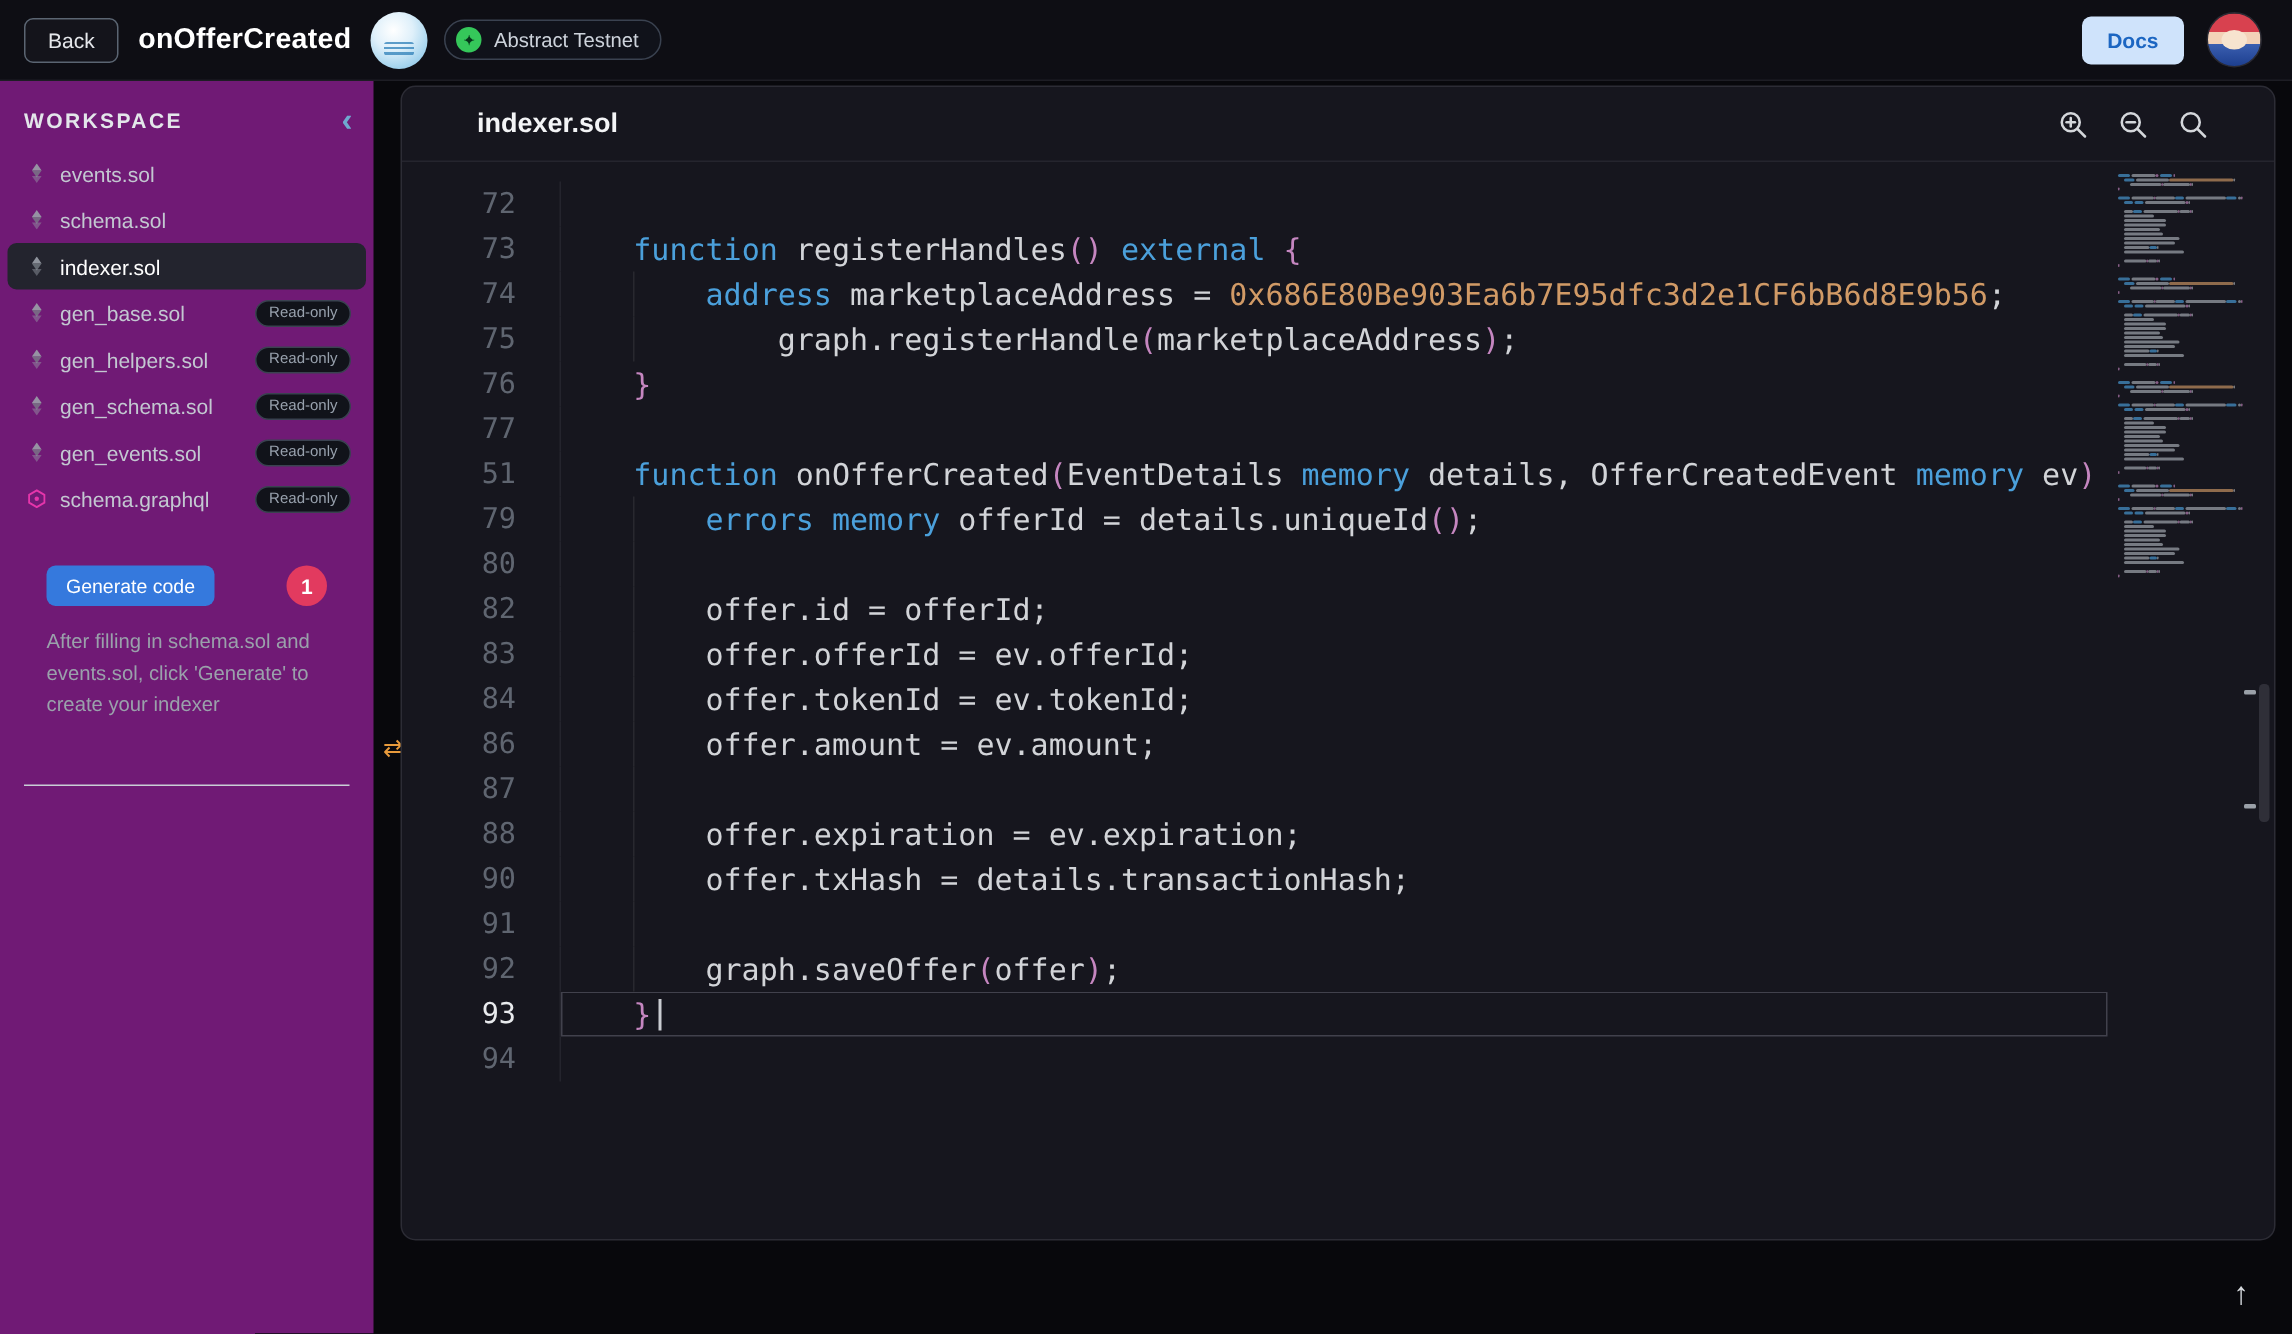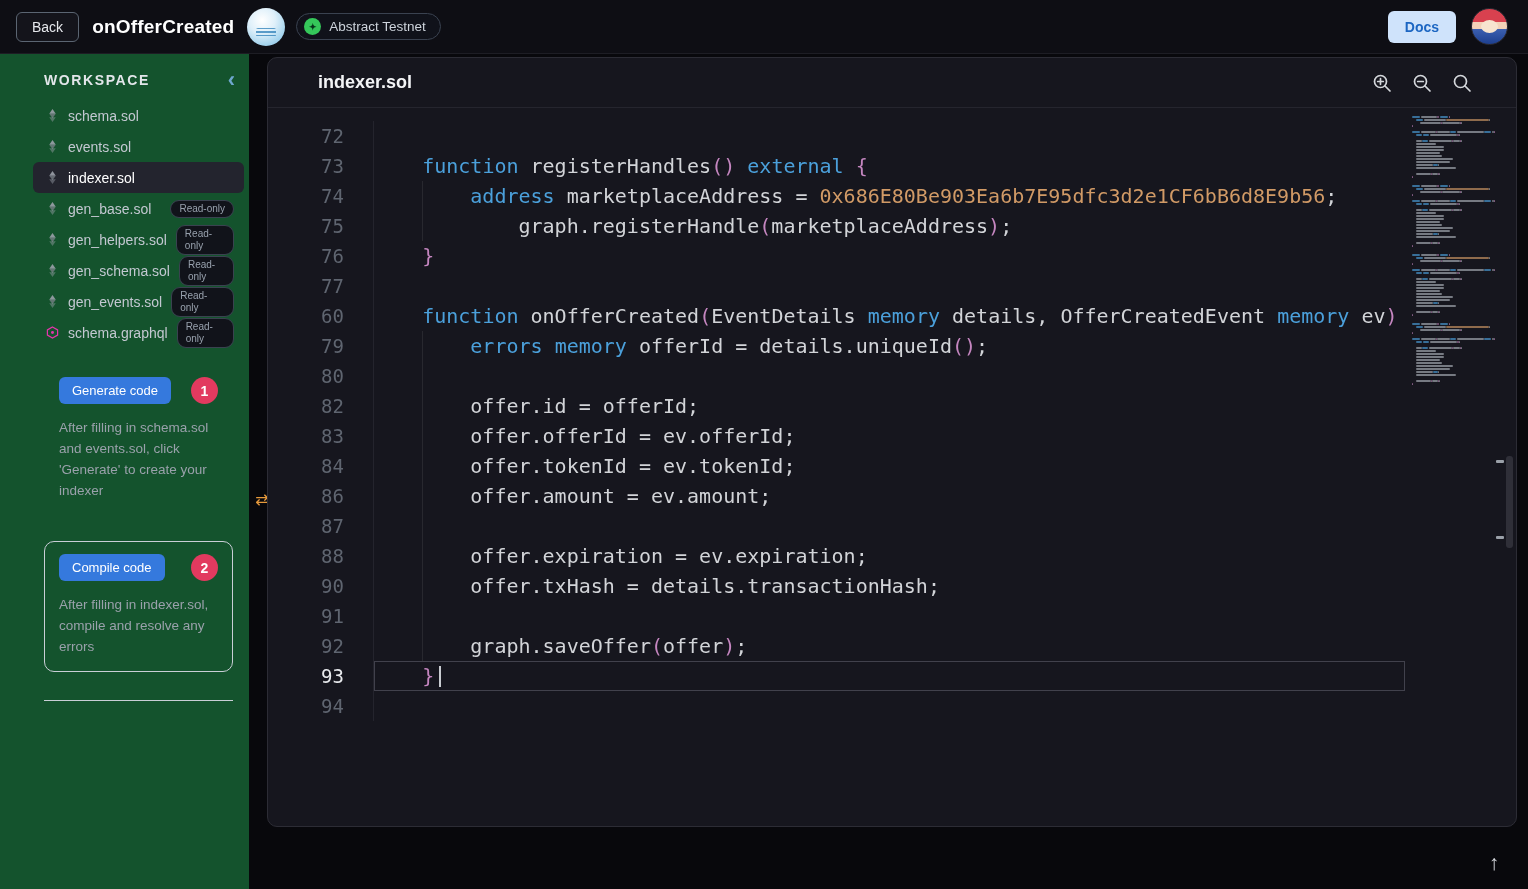--- a/index.html
+++ b/index.html
@@ -25,22 +25,22 @@
   .spacer{flex:1;}
   .btn-docs{background:#cfe3fb;color:#1c66c2;border:none;border-radius:6px;padding:8px 17px;
             font-size:14px;font-weight:bold;font-family:inherit;cursor:pointer;}
   .avatar{width:37px;height:37px;border-radius:50%;margin-left:15px;flex:none;overflow:hidden;position:relative;
           background:linear-gradient(180deg,#d8414f 0%,#d8414f 36%,#f3d2b8 36%,#f3d2b8 58%,#3b5fb0 58%,#1d3f8f 100%);
           border:1px solid #2a2a33;box-sizing:border-box;cursor:pointer;}
   .avatar::after{content:"";position:absolute;left:9px;top:11px;width:17px;height:13px;
           background:#f7e4cf;border-radius:50%;}
 
   
-  .sidebar{position:absolute;left:0;top:54px;width:249px;bottom:0;background:#14532d;
-           overflow:hidden;box-sizing:border-box;padding-left:28px;}
+  .sidebar{position:absolute;left:0;top:54px;width:249px;bottom:0;background:#701a75;
+           overflow:hidden;box-sizing:border-box;}
   .ws-header{display:flex;align-items:center;justify-content:space-between;padding:18px 14px 12px 16px;}
   .ws-title{font-size:14px;font-weight:bold;letter-spacing:1.6px;color:#e3e6ea;}
   .ws-collapse{color:#6fa8cf;font-size:22px;line-height:14px;cursor:pointer;font-weight:bold;}
   .file-item{display:flex;align-items:center;gap:9px;height:31px;padding:0 10px 0 12px;
              font-size:14px;color:#c3c8d1;margin:0 5px;border-radius:6px;box-sizing:border-box;cursor:pointer;}
   .file-item.selected{background:#23242e;color:#ffffff;}
   .file-icon{width:14px;height:14px;flex:none;display:flex;align-items:center;justify-content:center;}
   .badge-ro{margin-left:auto;font-size:10px;color:#98a1ad;border:1px solid #3a4250;background:#11131a;
             border-radius:9px;padding:2px 8px;line-height:12px;}
   .step-card{margin:0 16px 25px;padding:12px 14px 14px;border-radius:10px;border:1px solid transparent;}
@@ -115,31 +115,31 @@
   </div>
   <nav>
       <div class="file-item">
         <span class="file-icon">
           <svg width="13" height="13" viewBox="0 0 14 14">
             <path fill="#9aa0a8" opacity=".9" d="M7 0L3.5 5h7L7 0z"></path>
             <path fill="#7b818a" opacity=".75" d="M3.5 5L7 10l3.5-5h-7z"></path>
             <path fill="#9aa0a8" opacity=".45" d="M7 14l3.5-5h-7L7 14z"></path>
           </svg>
         </span>
+        <span class="file-label">events.sol</span>
+      </div>
+      <div class="file-item">
+        <span class="file-icon">
+          <svg width="13" height="13" viewBox="0 0 14 14">
+            <path fill="#9aa0a8" opacity=".9" d="M7 0L3.5 5h7L7 0z"></path>
+            <path fill="#7b818a" opacity=".75" d="M3.5 5L7 10l3.5-5h-7z"></path>
+            <path fill="#9aa0a8" opacity=".45" d="M7 14l3.5-5h-7L7 14z"></path>
+          </svg>
+        </span>
         <span class="file-label">schema.sol</span>
-      </div>
-      <div class="file-item">
-        <span class="file-icon">
-          <svg width="13" height="13" viewBox="0 0 14 14">
-            <path fill="#9aa0a8" opacity=".9" d="M7 0L3.5 5h7L7 0z"></path>
-            <path fill="#7b818a" opacity=".75" d="M3.5 5L7 10l3.5-5h-7z"></path>
-            <path fill="#9aa0a8" opacity=".45" d="M7 14l3.5-5h-7L7 14z"></path>
-          </svg>
-        </span>
-        <span class="file-label">events.sol</span>
       </div>
       <div class="file-item selected">
         <span class="file-icon">
           <svg width="13" height="13" viewBox="0 0 14 14">
             <path fill="#9aa0a8" opacity=".9" d="M7 0L3.5 5h7L7 0z"></path>
             <path fill="#7b818a" opacity=".75" d="M3.5 5L7 10l3.5-5h-7z"></path>
             <path fill="#9aa0a8" opacity=".45" d="M7 14l3.5-5h-7L7 14z"></path>
           </svg>
         </span>
         <span class="file-label">indexer.sol</span>
@@ -199,27 +199,20 @@
         <span class="badge-ro">Read-only</span>
       </div>
     </nav>
   <div>
       <div class="step-card first">
         <div class="step-head">
           <button class="step-btn">Generate code</button>
           <span class="step-num">1</span>
         </div>
         <div class="step-desc">After filling in schema.sol and events.sol, click 'Generate' to create your indexer</div>
-      </div>
-      <div class="step-card active">
-        <div class="step-head">
-          <button class="step-btn">Compile code</button>
-          <span class="step-num">2</span>
-        </div>
-        <div class="step-desc">After filling in indexer.sol, compile and resolve any errors</div>
       </div>
     </div>
   <div class="partial-panel"></div>
 </aside>
 
 <div class="resize-handle">⇄</div>
 
 <section class="editor">
   <div class="ed-header">
     <span class="ed-title">indexer.sol</span>
@@ -261,21 +254,21 @@
         </div>
         <div class="code-row">
           <span class="ln">76</span>
           <span class="code"><span class="t-p">    </span><span class="t-b">}</span></span>
         </div>
         <div class="code-row">
           <span class="ln">77</span>
           <span class="code"></span>
         </div>
         <div class="code-row">
-          <span class="ln">60</span>
+          <span class="ln">51</span>
           <span class="code"><span class="t-p">    </span><span class="t-k">function</span><span class="t-p"> onOfferCreated</span><span class="t-b">(</span><span class="t-p">EventDetails </span><span class="t-k">memory</span><span class="t-p"> details, OfferCreatedEvent </span><span class="t-k">memory</span><span class="t-p"> ev</span><span class="t-b">)</span></span>
         </div>
         <div class="code-row">
           <span class="ln">79</span>
           <span class="code"><span class="guide"></span><span class="t-p">        </span><span class="t-k">errors</span><span class="t-p"> </span><span class="t-k">memory</span><span class="t-p"> offerId = details.uniqueId</span><span class="t-b">()</span><span class="t-p">;</span></span>
         </div>
         <div class="code-row">
           <span class="ln">80</span>
           <span class="code"><span class="guide"></span></span>
         </div>

